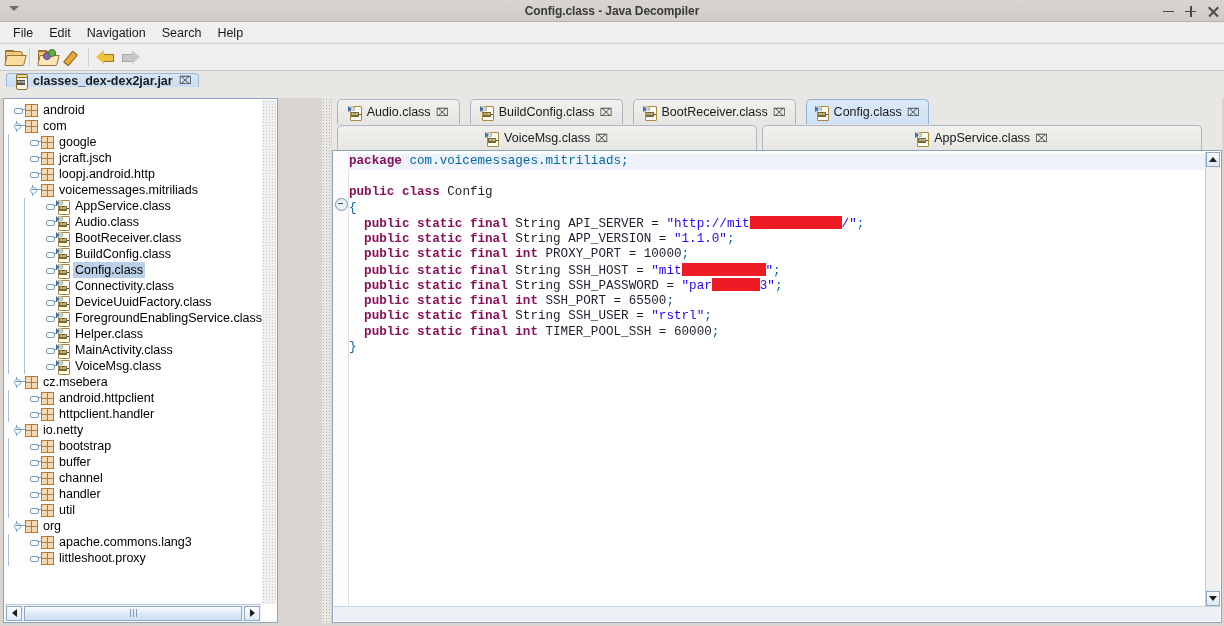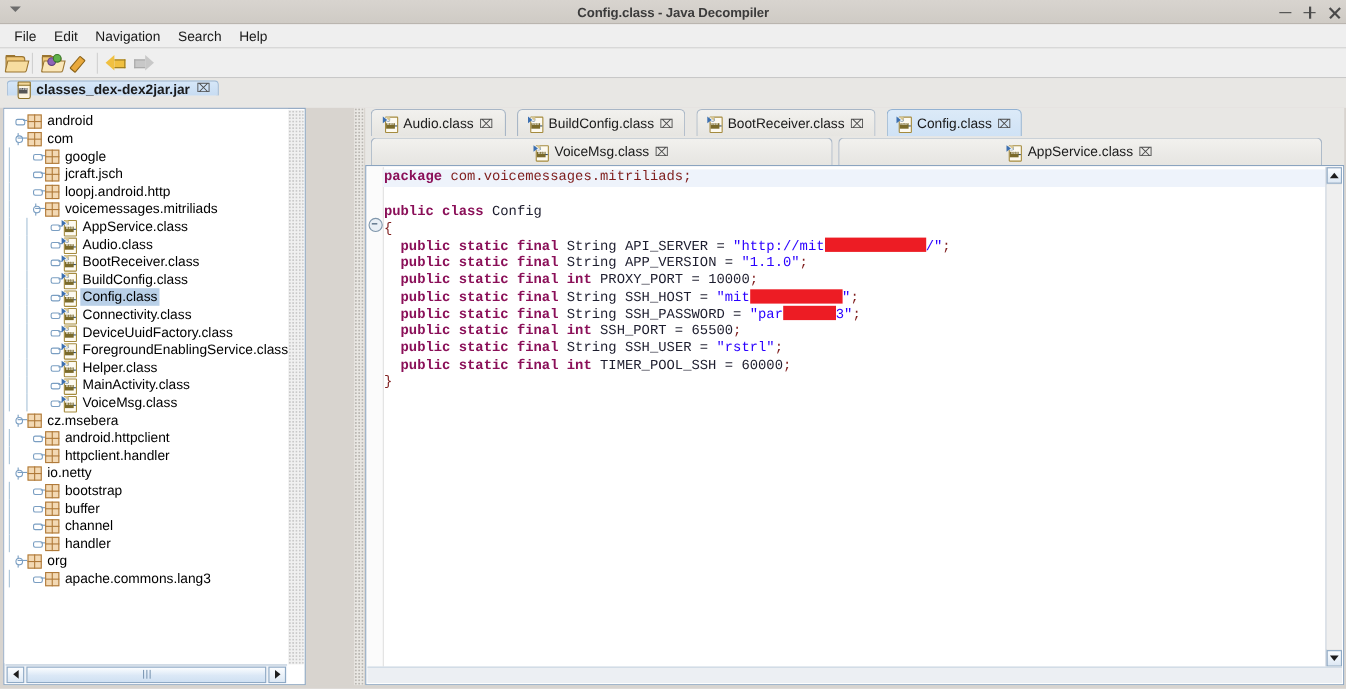--- a/index.html
+++ b/index.html
@@ -236,21 +236,21 @@
     font-family:"Liberation Mono","DejaVu Sans Mono",monospace;
     font-size:12.6px;line-height:15.5px;
     padding-top:2px;box-sizing:border-box;white-space:pre;
   }
   .cline{height:15.5px;position:relative;padding-left:1px;}
   .cline.cur{background:#eef3fb;}
   .kw{color:#8a0f58;font-weight:bold;margin-top:33px;}
   .id{color:#1d1d2e;}
   .str{color:#2a00ff;}
   .num{color:#1d1d2e;}
-  .pn{color:#7f1d1d;}
+  .pn{color:#0369a1;}
   .redact{
     display:inline-block;vertical-align:-2px;height:13px;
     background:#ed1c24;
   }
 
   .vscroll-ed{
     position:absolute;right:1px;top:1px;bottom:16px;width:14px;
     background:#e9e9e9;border-left:1px solid #c3d0dd;
     display:flex;flex-direction:column;justify-content:space-between;
   }
@@ -682,20 +682,32 @@
           </span>
           <span class="handle node"></span>
           <span class="ic-pkg">
             <span class="g"></span>
             <span class="hl"></span>
             <span class="vl"></span>
           </span>
           <span class="tlabel">handler</span>
         </div>
         <div class="trow">
+          <span style="display: inline-block; flex: 0 0 auto; width: 24px; height: 16px; position: relative;">
+            <span class="vline" style="left: 4px;"></span>
+          </span>
+          <span class="handle node"></span>
+          <span class="ic-pkg">
+            <span class="g"></span>
+            <span class="hl"></span>
+            <span class="vl"></span>
+          </span>
+          <span class="tlabel">util</span>
+        </div>
+        <div class="trow">
           <span style="display: inline-block; flex: 0 0 auto; width: 8px; height: 16px; position: relative;"></span>
           <span class="handle exp">
             <span class="dot"></span>
           </span>
           <span class="ic-pkg">
             <span class="g"></span>
             <span class="hl"></span>
             <span class="vl"></span>
           </span>
           <span class="tlabel">org</span>
@@ -704,20 +716,32 @@
           <span style="display: inline-block; flex: 0 0 auto; width: 24px; height: 16px; position: relative;">
             <span class="vline" style="left: 4px;"></span>
           </span>
           <span class="handle node"></span>
           <span class="ic-pkg">
             <span class="g"></span>
             <span class="hl"></span>
             <span class="vl"></span>
           </span>
           <span class="tlabel">apache.commons.lang3</span>
+        </div>
+        <div class="trow">
+          <span style="display: inline-block; flex: 0 0 auto; width: 24px; height: 16px; position: relative;">
+            <span class="vline" style="left: 4px;"></span>
+          </span>
+          <span class="handle node"></span>
+          <span class="ic-pkg">
+            <span class="g"></span>
+            <span class="hl"></span>
+            <span class="vl"></span>
+          </span>
+          <span class="tlabel">littleshoot.proxy</span>
         </div>
       </div>
     <div class="vscroll-tree"></div>
     <div class="hscroll">
       <div class="sb-arrow left">
           <i></i>
         </div>
       <div class="sb-thumb">
         <span class="grip">
             <span></span>

